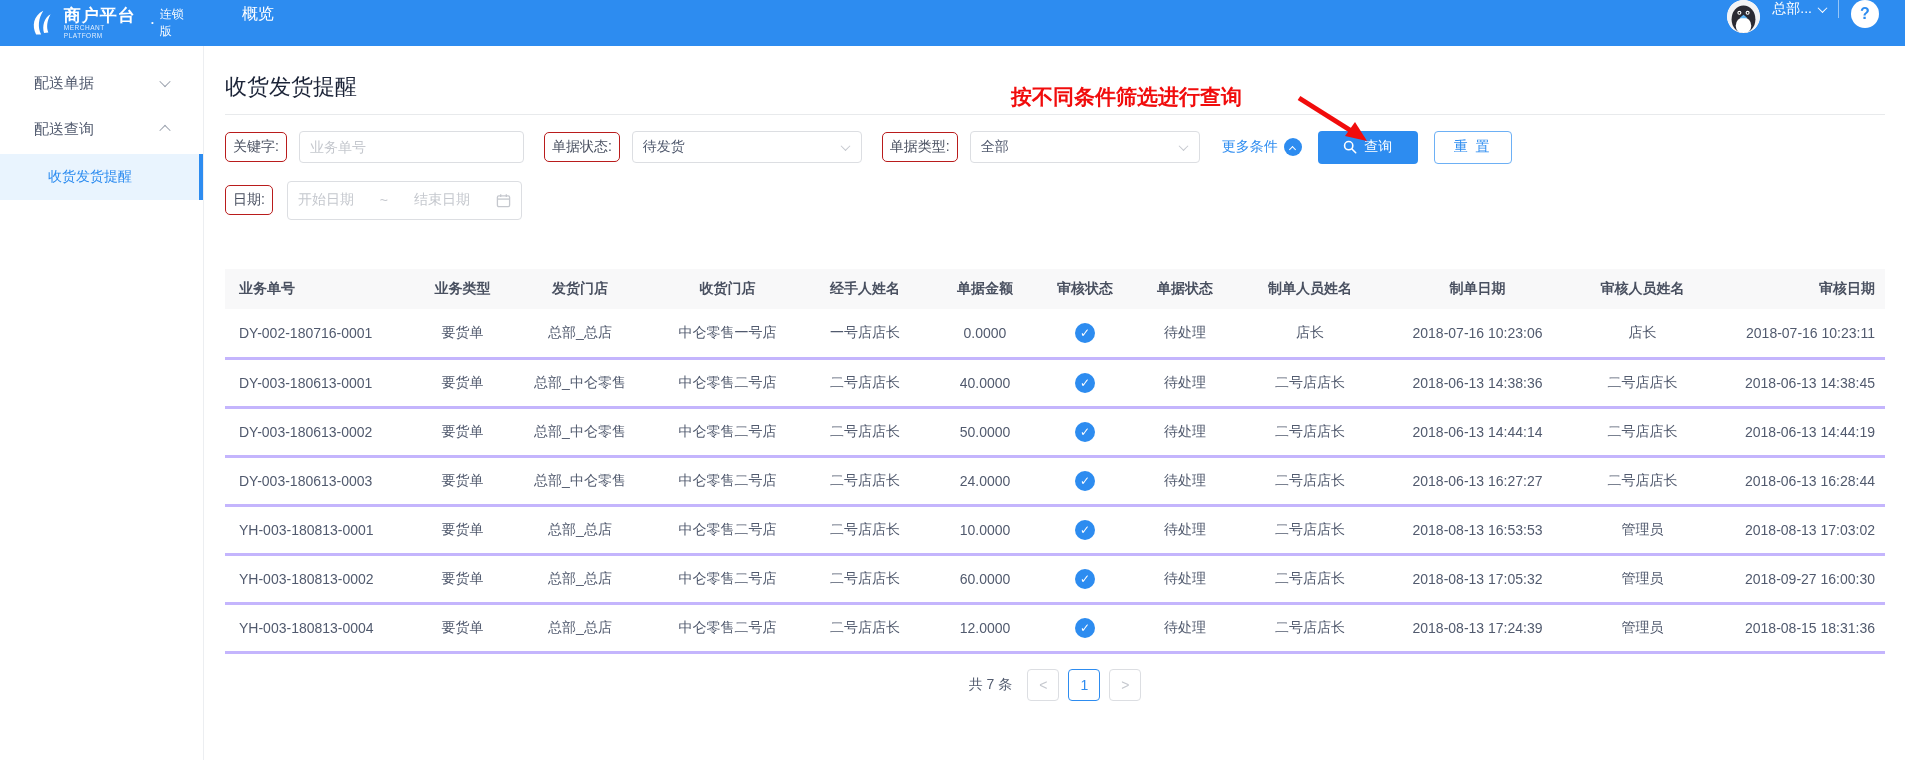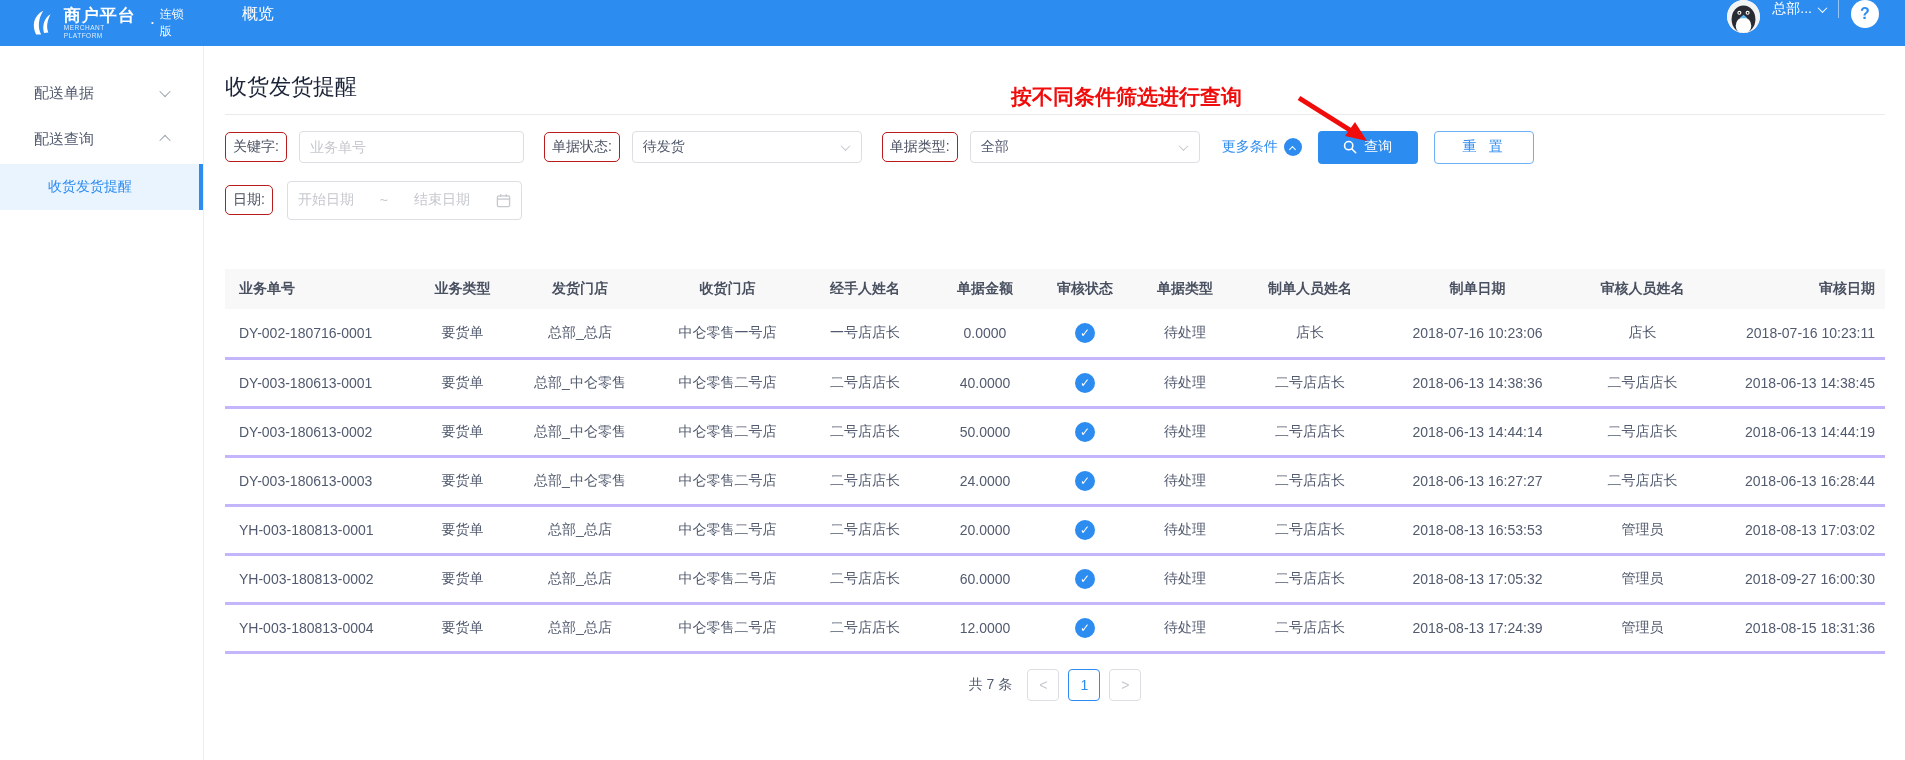--- a/index.html
+++ b/index.html
@@ -21,21 +21,21 @@
   .avatar { width:33px; height:33px; border-radius:50%; overflow:hidden; background:#fff; cursor:pointer; }
   .user-name { font-size:14px; display:flex; align-items:center; gap:7px; cursor:pointer; }
   .chev { display:inline-block; width:7px; height:7px; border-right:1.6px solid currentColor; border-bottom:1.6px solid currentColor; }
   .chev.down { transform:rotate(45deg) translate(-1px,-1px); }
   .chev.up { transform:rotate(-135deg) translate(-1px,-1px); }
   .topnav-divider { width:1px; height:18px; background:rgba(255,255,255,.5); }
   .help-btn { width:28px; height:28px; border-radius:50%; background:#fff; color:#2d8cf0; font-size:16px; font-weight:bold;
     display:flex; align-items:center; justify-content:center; cursor:pointer; }
 
   
-  .sidebar { position:absolute; top:46px; left:0; bottom:0; width:204px; background:#fff; border-right:1px solid #eceef1; padding-top:24px; }
+  .sidebar { position:absolute; top:46px; left:0; bottom:0; width:204px; background:#fff; border-right:1px solid #eceef1; padding-top:14px; }
   .side-group { height:46px; display:flex; align-items:center; justify-content:space-between; padding:0 34px; font-size:15px; color:#515a6e; cursor:pointer; }
   .side-group .chev { color:#9aa1ad; width:8px; height:8px; }
   .side-item { height:46px; margin-top:2px; display:flex; align-items:center; padding-left:48px; font-size:14px; color:#515a6e; cursor:pointer; }
   .side-item.active { background:#e9f4fe; color:#2d8cf0; border-right:4px solid #2d8cf0; }
 
   
   .main { position:absolute; top:46px; left:205px; right:0; bottom:0; background:#fff; padding:0 20px; overflow:hidden; }
   .page-title { margin-top:26px; font-size:22px; font-weight:500; color:#1c2438; line-height:30px; }
   .title-divider { border-bottom:1px solid #e8eaec; margin-top:12px; }
 
@@ -46,22 +46,22 @@
   .f-input::placeholder { color:#c5c8ce; }
   .select-box { width:230px; height:32px; margin-left:12px; border:1px solid #dcdee2; border-radius:4px; padding:0 26px 0 10px; font-size:14px;
     color:#515a6e; display:flex; align-items:center; position:relative; cursor:pointer; background:#fff; }
   .select-box .chev { position:absolute; right:12px; color:#c5c8ce; }
   .gap-lg { margin-left:20px; }
   .more-link { margin-left:22px; font-size:14px; color:#2d8cf0; display:flex; align-items:center; gap:6px; cursor:pointer; white-space:nowrap; }
   .more-circle { width:18px; height:18px; border-radius:50%; background:#2d8cf0; display:flex; align-items:center; justify-content:center; }
   .more-circle .chev { width:5px; height:5px; color:#fff; transform:rotate(-135deg) translate(-1.5px,-1.5px); }
   .btn-primary { margin-left:16px; height:33px; width:100px; background:#2d8cf0; border:none; border-radius:4px; color:#fff; font-size:14px;
     display:flex; align-items:center; justify-content:center; gap:7px; cursor:pointer; font-family:inherit; }
-  .btn-ghost { margin-left:16px; height:33px; width:100px; background:#fff; border:1px solid #6db0f5; border-radius:4px; color:#2d8cf0;
-    font-size:14px; display:flex; align-items:center; justify-content:center; cursor:pointer; font-family:Liberation Mono, monospace; letter-spacing:2px; }
+  .btn-ghost { margin-left:16px; height:33px; width:78px; background:#fff; border:1px solid #6db0f5; border-radius:4px; color:#2d8cf0;
+    font-size:14px; display:flex; align-items:center; justify-content:center; cursor:pointer; font-family:Liberation Sans, sans-serif; letter-spacing:2px; }
   .date-box { width:235px; height:39px; margin-left:14px; border:1px solid #dcdee2; border-radius:4px; padding:0 10px; font-size:14px;
     color:#c5c8ce; display:flex; align-items:center; justify-content:space-between; cursor:pointer; background:#fff; }
 
   .annotation-text { position:absolute; left:806px; top:37px; font-size:21px; font-weight:bold; color:#f10c0c; white-space:nowrap; }
   .annotation-arrow { position:absolute; left:1088px; top:46px; }
 
   
   .grid { width:1660px; margin-top:48px; border-collapse:collapse; table-layout:fixed; }
   .grid thead tr { background:#f8f8f9; height:40px; }
   .grid th { font-size:14px; font-weight:bold; color:#495060; text-align:center; white-space:nowrap; }
@@ -219,21 +219,21 @@
     </colgroup>
     <thead>
         <tr>
           <th class="c0">业务单号</th>
           <th class="c1">业务类型</th>
           <th class="c2">发货门店</th>
           <th class="c3">收货门店</th>
           <th class="c4">经手人姓名</th>
           <th class="c5">单据金额</th>
           <th class="c6">审核状态</th>
-          <th class="c7">单据类型</th>
+          <th class="c7">单据状态</th>
           <th class="c8">制单人员姓名</th>
           <th class="c9">制单日期</th>
           <th class="c10">审核人员姓名</th>
           <th class="c11">审核日期</th>
         </tr>
       </thead>
     <tbody>
         <tr>
           <td class="c0">DY-002-180716-0001</td>
           <td class="c1">要货单</td>
@@ -289,21 +289,21 @@
           <td class="c9">2018-06-13 16:27:27</td>
           <td class="c10">二号店店长</td>
           <td class="c11">2018-06-13 16:28:44</td>
         </tr>
         <tr>
           <td class="c0">YH-003-180813-0001</td>
           <td class="c1">要货单</td>
           <td class="c2">总部_总店</td>
           <td class="c3">中仑零售二号店</td>
           <td class="c4">二号店店长</td>
-          <td class="c5">20.0000</td>
+          <td class="c5">10.0000</td>
           <td class="c6"><span class="check-badge">✓</span></td>
           <td class="c7">待处理</td>
           <td class="c8">二号店店长</td>
           <td class="c9">2018-08-13 16:53:53</td>
           <td class="c10">管理员</td>
           <td class="c11">2018-08-13 17:03:02</td>
         </tr>
         <tr>
           <td class="c0">YH-003-180813-0002</td>
           <td class="c1">要货单</td>

